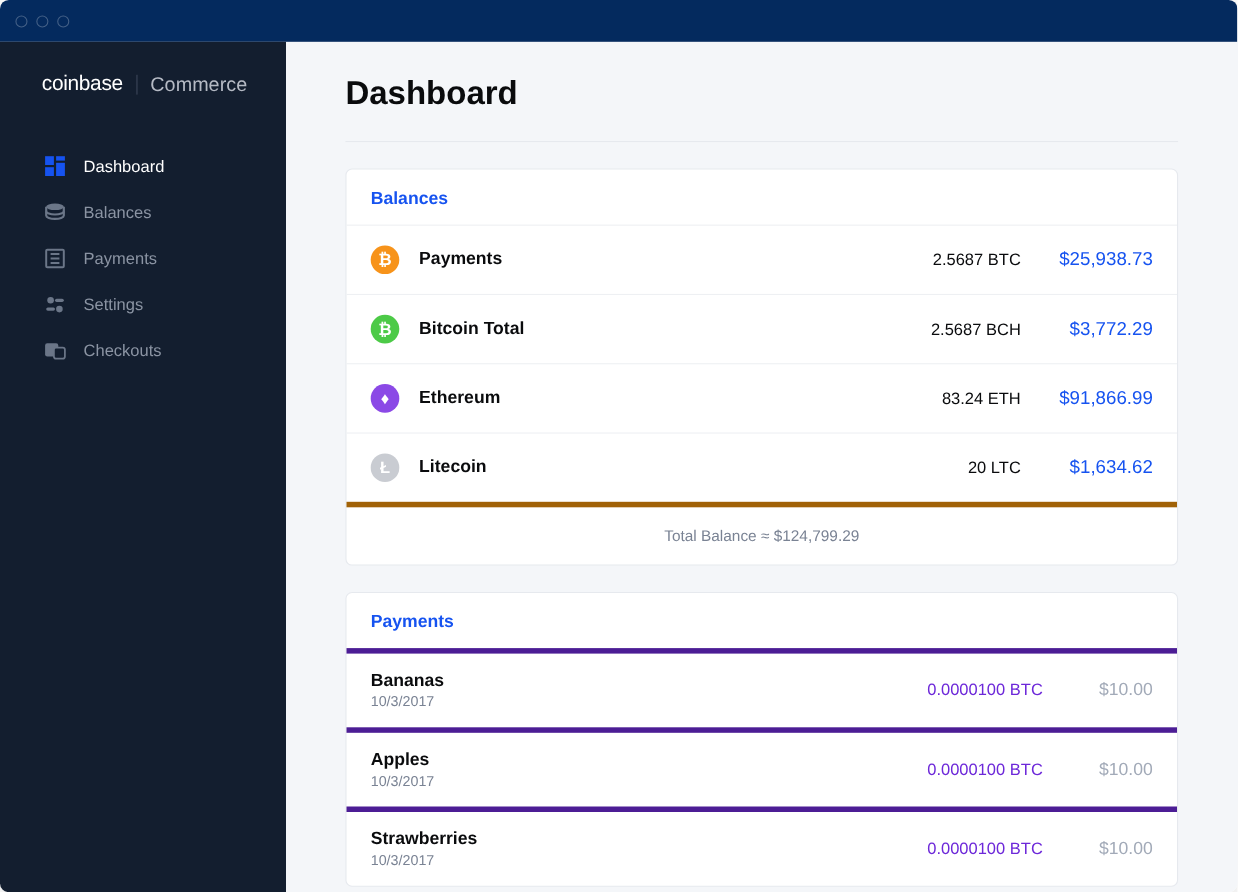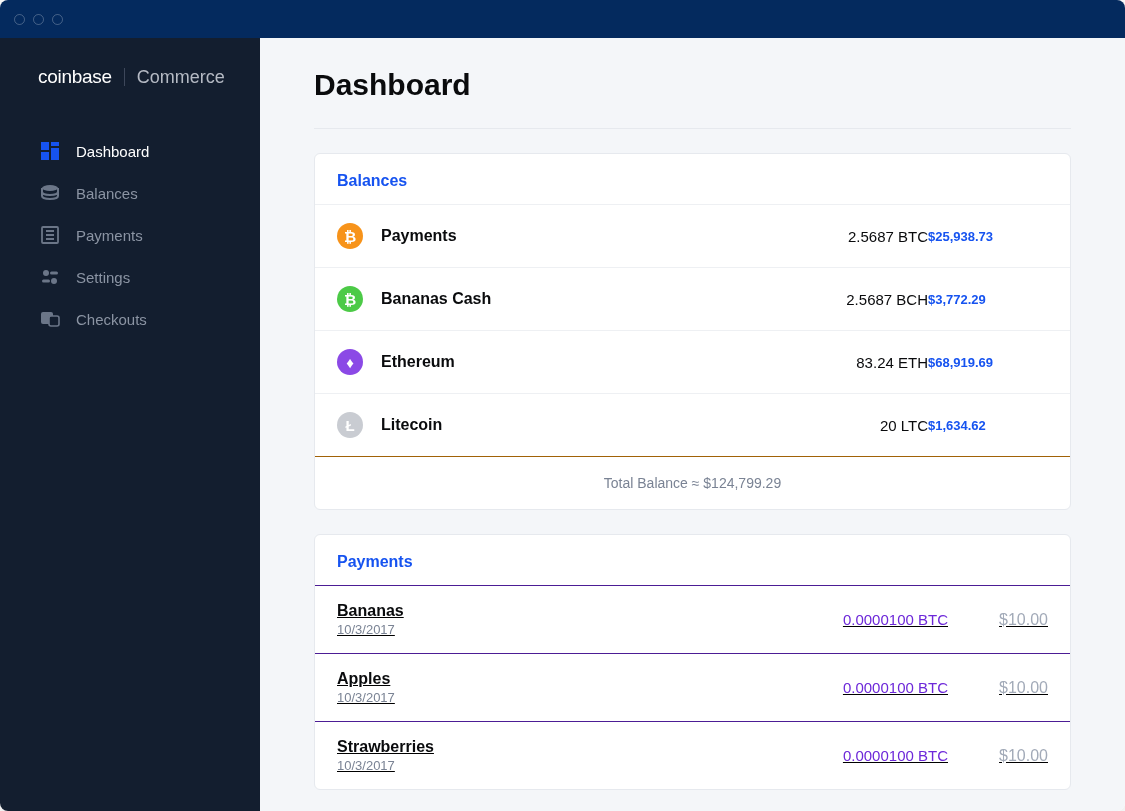--- a/index.html
+++ b/index.html
@@ -142,38 +142,38 @@
       flex: 1;
     }
     .coin-qty {
       font-size: 15px;
       color: #0a0b0d;
       font-weight: 500;
       min-width: 140px;
       text-align: right;
     }
     .coin-usd {
-      font-size: 13px;
+      font-size: 17px;
       color: #1653f0;
-      font-weight: 700;
+      font-weight: 400;
       min-width: 120px;
+      text-align: right;
     }
     .total-row {
       text-align: center;
       padding: 18px 22px;
       font-size: 14px;
       color: #7a8394;
-      border-top: 1px solid #a16207;
+      border-top: 5px solid #a16207;
     }
     .payment-row {
       display: flex;
       align-items: center;
       padding: 16px 22px;
-      border-top: 1px solid #4c1d95;
-      text-decoration: underline;
+      border-top: 5px solid #4c1d95;
     }
     .payment-name-block { flex: 1; }
     .payment-name {
       font-size: 16px;
       font-weight: 600;
       color: #0a0b0d;
     }
     .payment-date {
       font-size: 13px;
       color: #7a8394;
@@ -275,29 +275,29 @@
         <div class="card-header">Balances</div>
 
         <div class="balance-row">
           <span class="coin-icon" style="background:#f7931a">₿</span>
           <span class="coin-name">Payments</span>
           <span class="coin-qty">2.5687 BTC</span>
           <span class="coin-usd">$25,938.73</span>
         </div>
         <div class="balance-row">
           <span class="coin-icon" style="background:#4cca47">₿</span>
-          <span class="coin-name">Bananas Cash</span>
+          <span class="coin-name">Bitcoin Total</span>
           <span class="coin-qty">2.5687 BCH</span>
           <span class="coin-usd">$3,772.29</span>
         </div>
         <div class="balance-row">
           <span class="coin-icon" style="background:#8b49e6">♦</span>
           <span class="coin-name">Ethereum</span>
           <span class="coin-qty">83.24 ETH</span>
-          <span class="coin-usd">$68,919.69</span>
+          <span class="coin-usd">$91,866.99</span>
         </div>
         <div class="balance-row">
           <span class="coin-icon" style="background:#c9ccd2">Ł</span>
           <span class="coin-name">Litecoin</span>
           <span class="coin-qty">20 LTC</span>
           <span class="coin-usd">$1,634.62</span>
         </div>
         <div class="total-row">Total Balance ≈ $124,799.29</div>
       </section>
 

